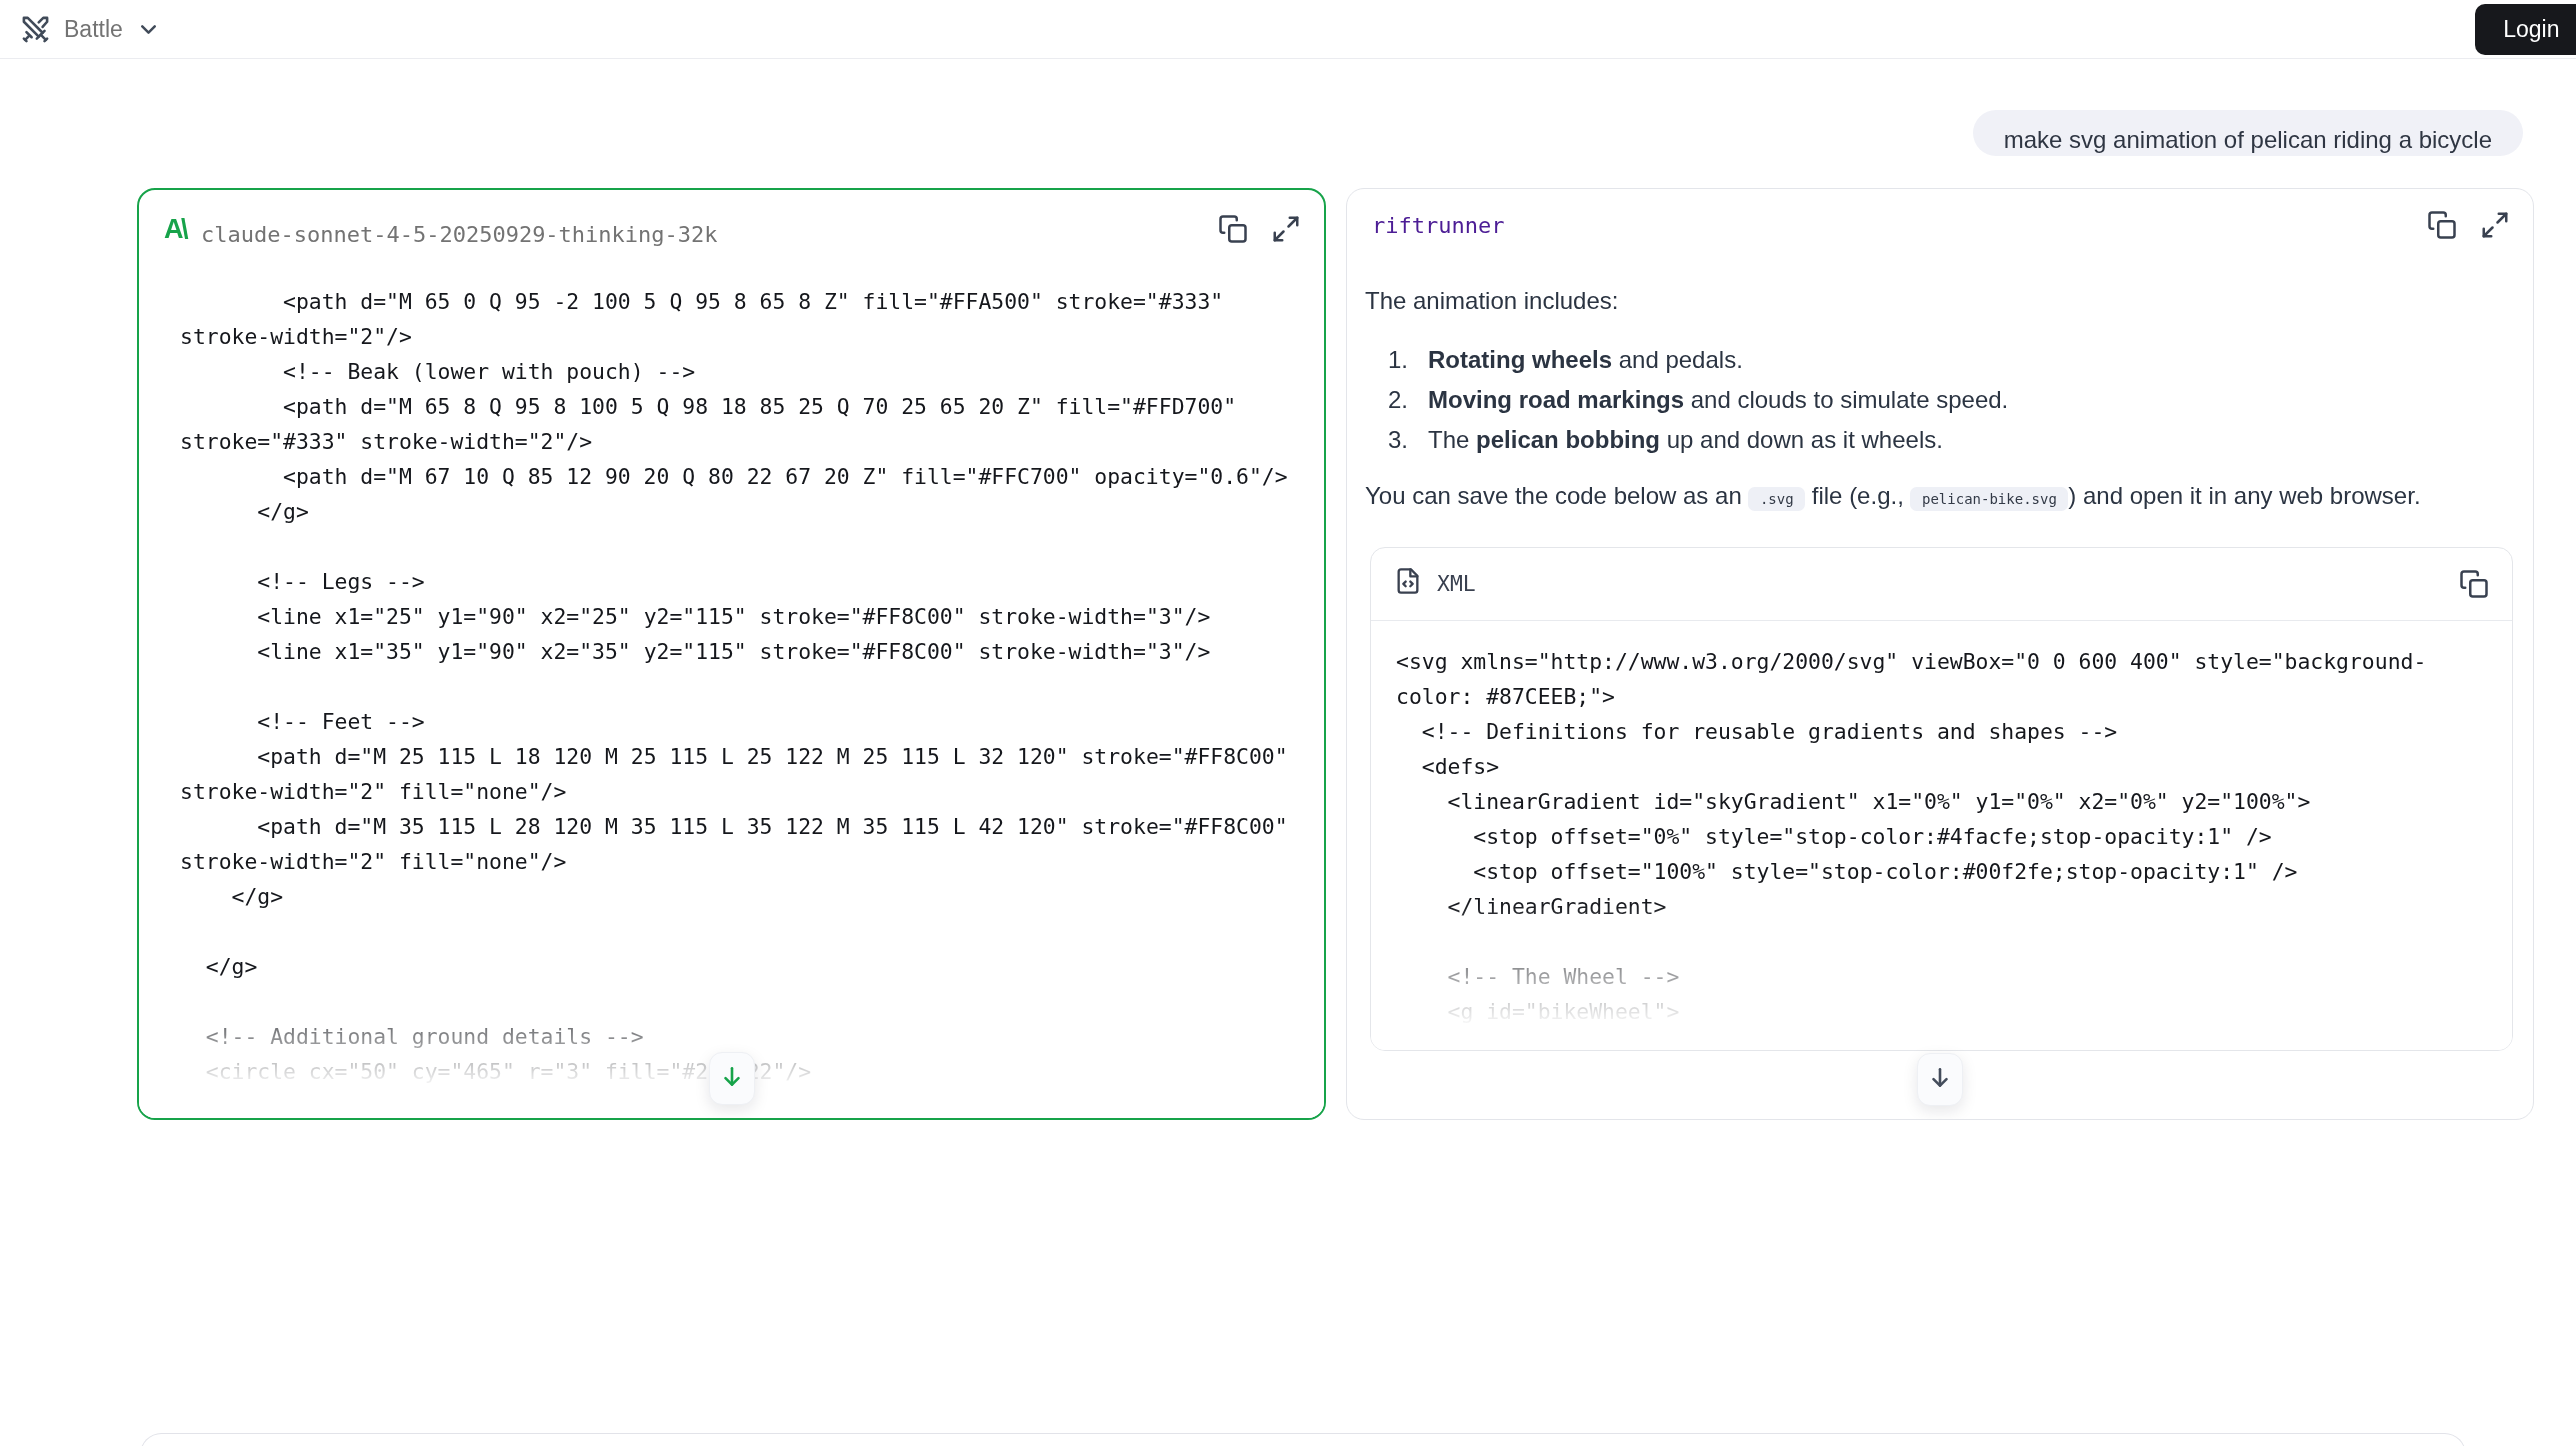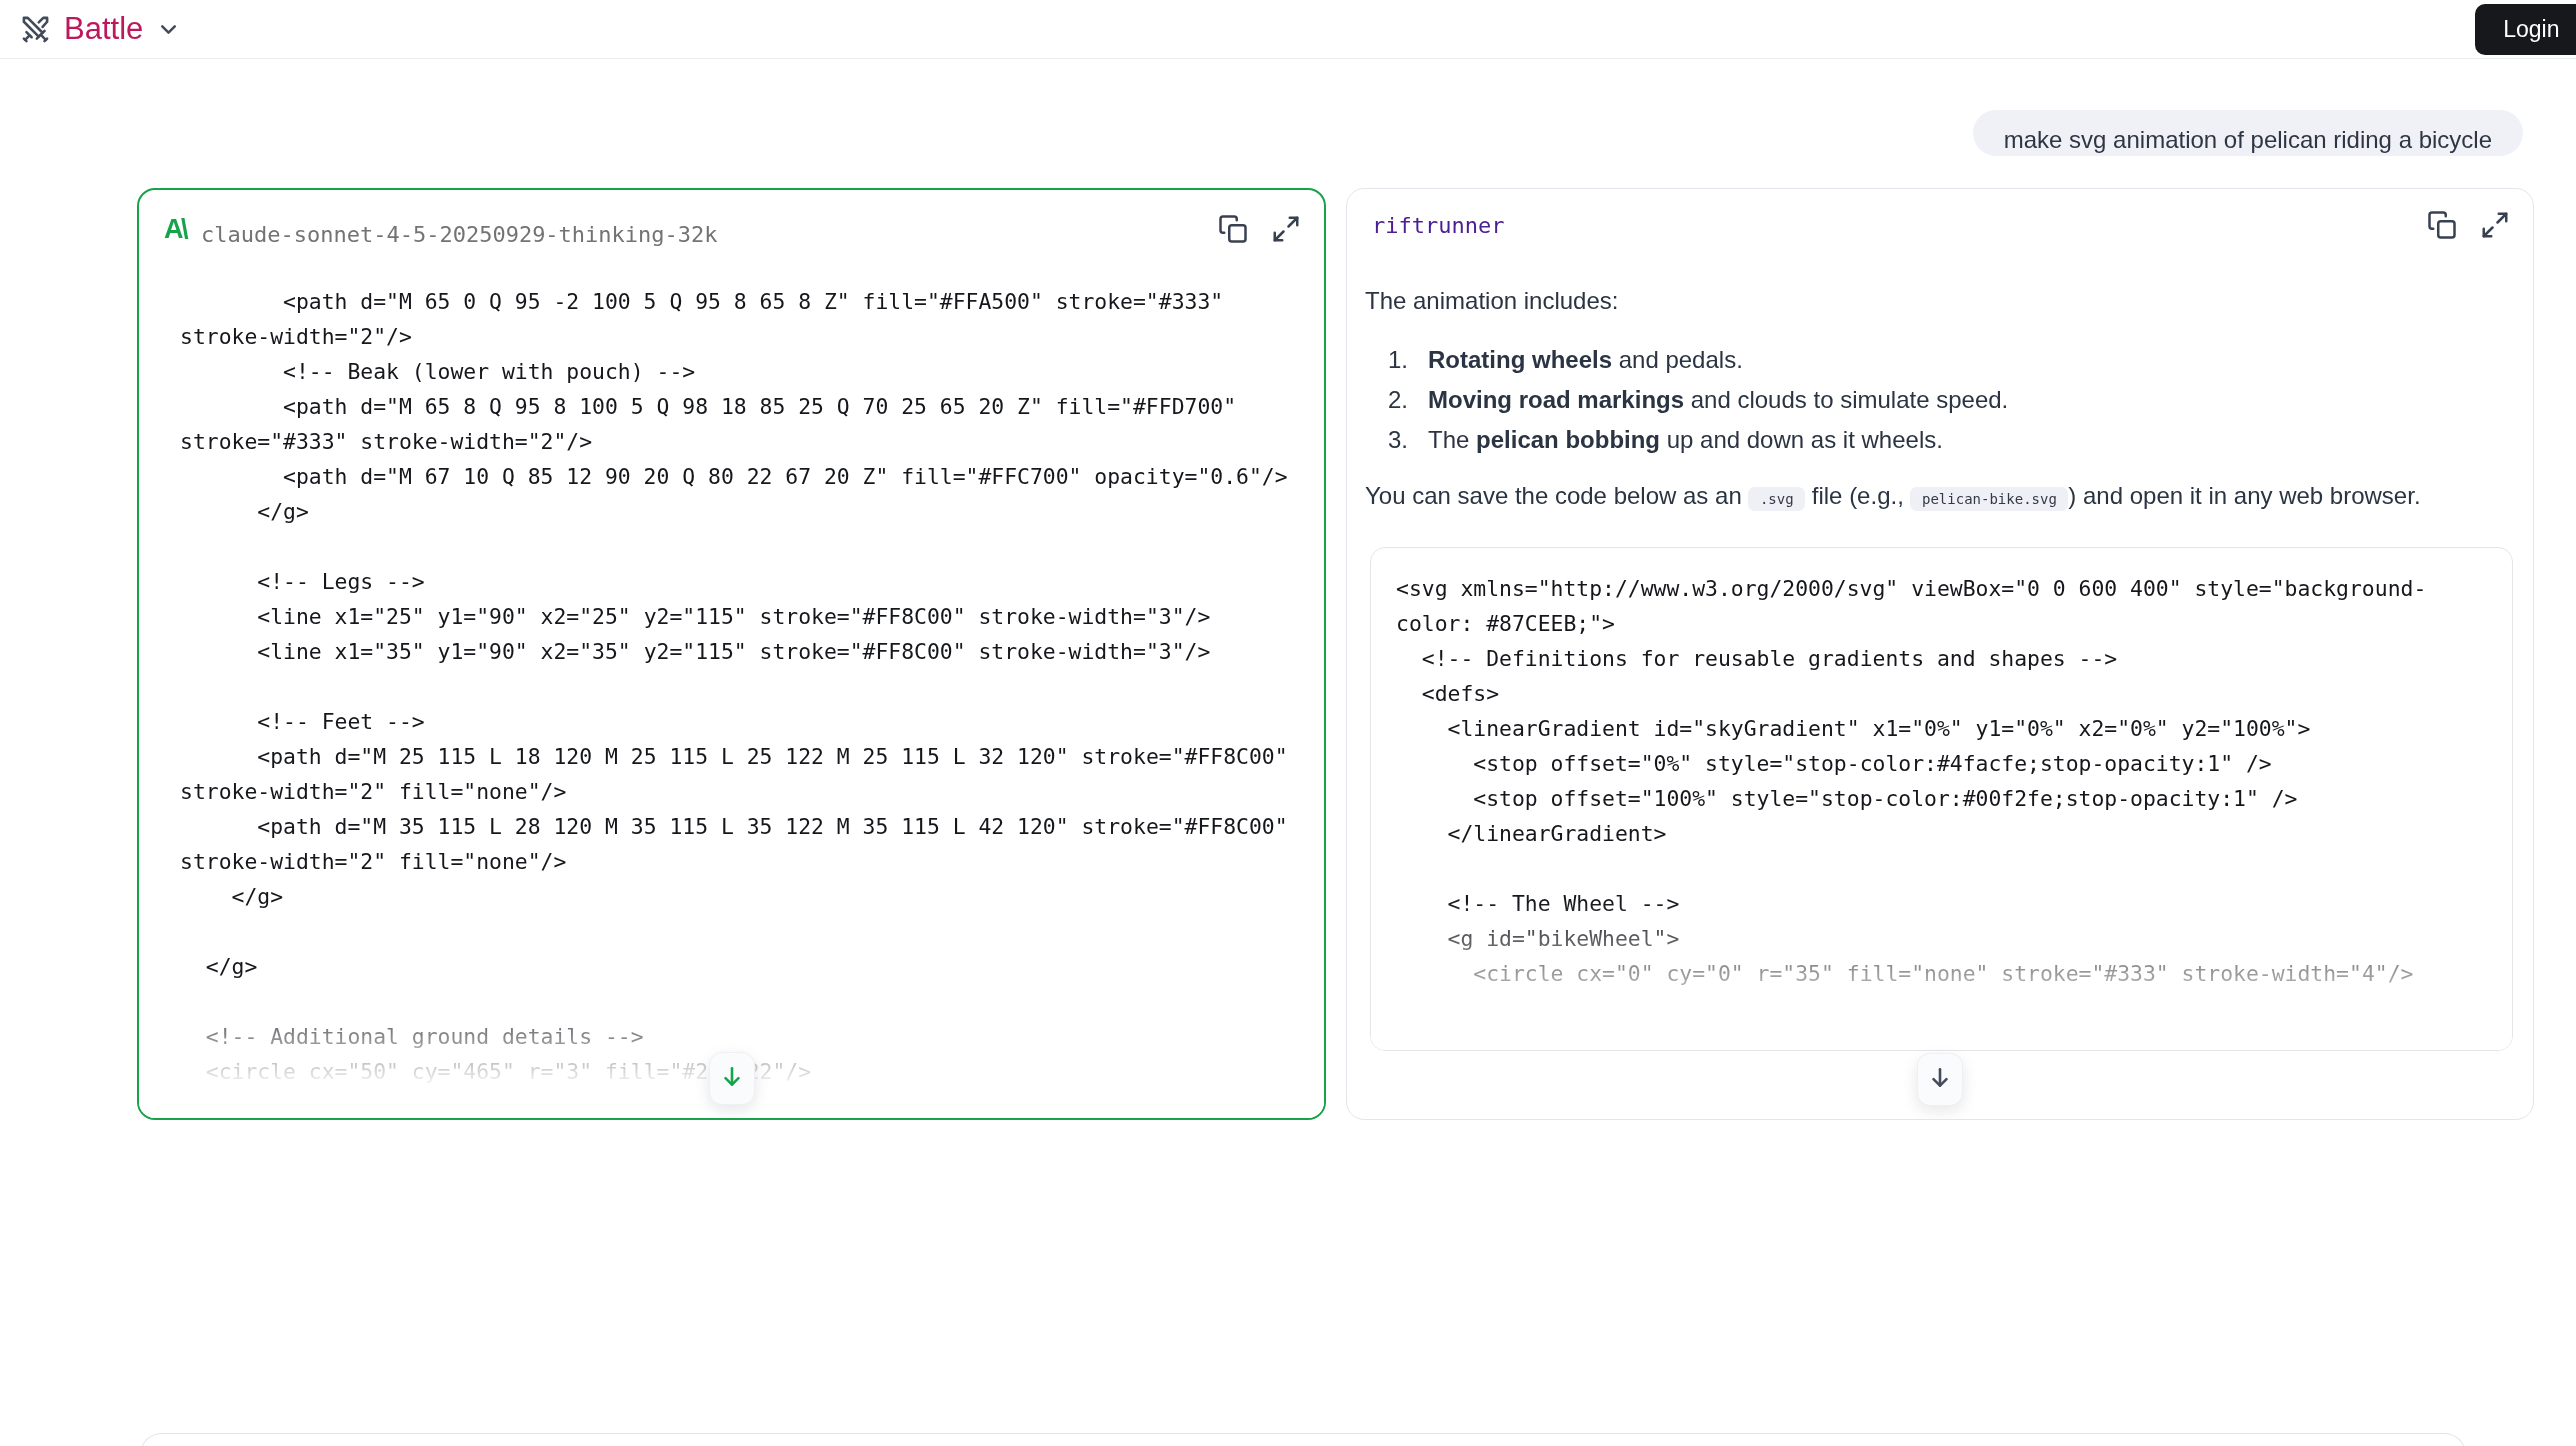--- a/index.html
+++ b/index.html
@@ -2,21 +2,21 @@
 <html style="font-size:13px"><head>
 <meta charset="utf-8">
 <style>
   html, body { margin:0; padding:0; background:#fff; }
   .page { position:relative; width:2576px; height:1446px; overflow:hidden; background:#fff;
           font-family:"Liberation Sans", sans-serif; color:#2b3442; }
 
   
   .topbar { position:absolute; top:0; left:0; right:0; height:59px; background:#fff;
             border-bottom:1.6px solid #ebecf0; display:flex; align-items:center; padding:0 20px; box-sizing:border-box; }
-  .brand { display:flex; align-items:center; gap:13px; color:#be185d; font-size:31px; font-weight:500; cursor:pointer; }
+  .brand { display:flex; align-items:center; gap:13px; color:#737373; font-size:23px; font-weight:500; cursor:pointer; }
   .brand svg { display:block; }
   .login-btn { position:absolute; right:-11.5px; top:4.1px; height:51px; padding:0 28px; background:#17181c;
                color:#fff; border:none; border-radius:10px; font-size:23px; font-family:inherit; cursor:pointer; }
 
   
   .bubble { position:absolute; top:110px; right:53px; height:46px; line-height:59px; padding:0 31px;
             background:#f0f1f7; border-radius:31px; font-size:24px; color:#2f3643; white-space:nowrap; }
 
   
   .panel { position:absolute; top:188px; height:932px; background:#fff; border-radius:18px;
@@ -197,20 +197,37 @@
         <li>
           <span class="li-num">3.</span>
           <span><span>The </span><b>pelican bobbing</b><span> up and down as it wheels.</span></span>
         </li>
       </ol>
       <p class="p-save">
         <span>You can save the code below as an </span><span class="inline-code">.svg</span><span> file (e.g., </span><span class="inline-code">pelican-bike.svg</span><span>) and open it in any web browser.</span>
       </p>
 
       <div class="code-card">
+        <div class="card-head">
+          <span>
+            <svg width="28" height="28" viewBox="0 0 24 24" fill="none" stroke="#3a4150" stroke-width="2" stroke-linecap="round" stroke-linejoin="round">
+                <path d="M14.5 2H6a2 2 0 0 0-2 2v16a2 2 0 0 0 2 2h12a2 2 0 0 0 2-2V7.5L14.5 2z"></path>
+                <polyline points="14 2 14 8 20 8"></polyline>
+                <polyline points="10 12.5 8 14.5 10 16.5"></polyline>
+                <polyline points="14 12.5 16 14.5 14 16.5"></polyline>
+              </svg>
+          </span>
+          <span class="card-lang">XML</span>
+          <button class="icon-btn card-copy">
+            <svg width="30" height="30" viewBox="0 0 24 24" fill="none" stroke="currentColor" stroke-width="2" stroke-linecap="round" stroke-linejoin="round">
+                <rect x="9" y="9" width="13" height="13" rx="2"></rect>
+                <path d="M5 15H4a2 2 0 0 1-2-2V4a2 2 0 0 1 2-2h9a2 2 0 0 1 2 2v1"></path>
+              </svg>
+          </button>
+        </div>
         <div class="card-body">
           <pre class="code">&lt;svg xmlns="http://www.w3.org/2000/svg" viewBox="0 0 600 400" style="background-color: #87CEEB;"&gt;
   &lt;!-- Definitions for reusable gradients and shapes --&gt;
   &lt;defs&gt;
     &lt;linearGradient id="skyGradient" x1="0%" y1="0%" x2="0%" y2="100%"&gt;
       &lt;stop offset="0%" style="stop-color:#4facfe;stop-opacity:1" /&gt;
       &lt;stop offset="100%" style="stop-color:#00f2fe;stop-opacity:1" /&gt;
     &lt;/linearGradient&gt;
 
     &lt;!-- The Wheel --&gt;

